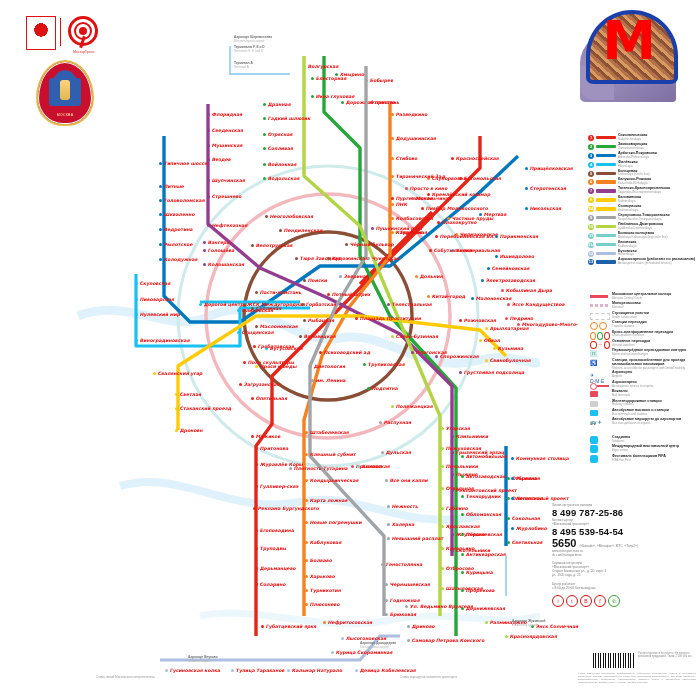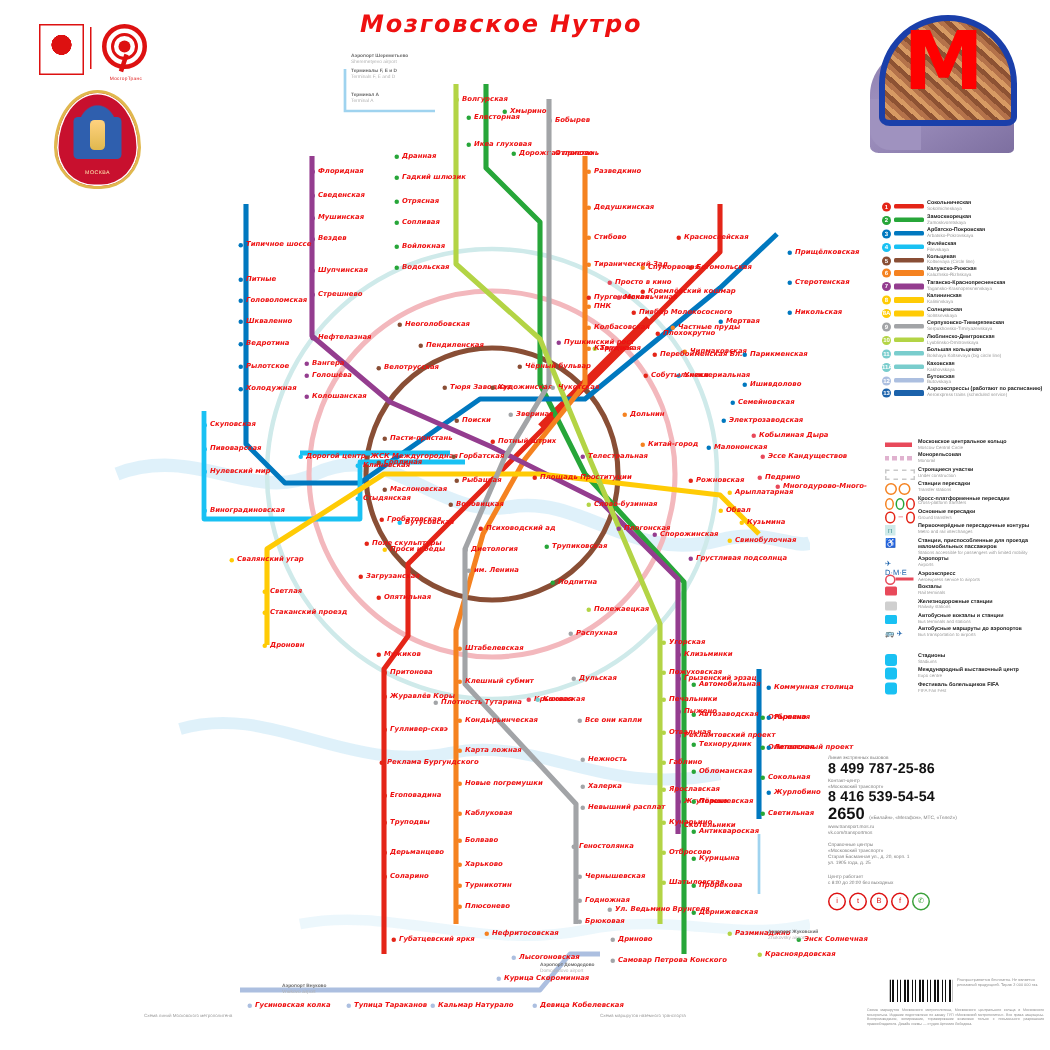--- a/index.html
+++ b/index.html
@@ -105,21 +105,20 @@
       <div class="tail"></div>
   </div>
   <div class="mt-cap">МосгорТранс</div>
 
   <div class="fest-logo">
     <div class="inner"></div>
       <div class="fig"></div>
     <div class="cap">МОСКВА</div>
   </div>
 
-  <div class="map-title">Мозговское  Нутро</div>
 
   <div class="brain-logo">
     <div class="head"></div>
     <div class="face"></div>
     <div class="skull"></div>
     <div class="mletter">M</div>
   </div>
 
   <div id="mapwrap">
     <svg id="mapsvg" width="480" height="668" viewBox="0 0 480 668">
@@ -861,23 +860,23 @@
           <div class="lsub">FIFA Fan Fest</div>
         </div>
       </div>
     </div>
 
   <div class="phones">
     <div class="ph-lab">Линия экстренных вызовов</div>
     <div class="ph-big">8 499 787-25-86</div>
     <div class="ph-lab">Контакт-центр</div>
     <div class="ph-lab">«Московский транспорт»</div>
-    <div class="ph-big">8 416 539-54-54</div>
+    <div class="ph-big">8 495 539-54-54</div>
     <div style="display:flex;align-items:baseline;gap:3px;">
-      <div class="ph-big2">2650</div>
+      <div class="ph-big2">5650</div>
       <div class="ph-small">(«Билайн», «Мегафон», МТС, «Теле2»)</div>
     </div>
     <div class="ph-small">www.transport.mos.ru</div>
     <div class="ph-small">vk.com/transportmos</div>
     <div class="ph-lab" style="margin-top:4px">Справочные центры</div>
     <div class="ph-lab">«Московский транспорт»</div>
     <div class="ph-small">Старая Басманная ул., д. 20, корп. 1</div>
     <div class="ph-small">ул. 1905 года, д. 25</div>
     <div class="ph-lab" style="margin-top:5px">Центр работает</div>
     <div class="ph-small">с 8:00 до 20:00 без выходных</div>

